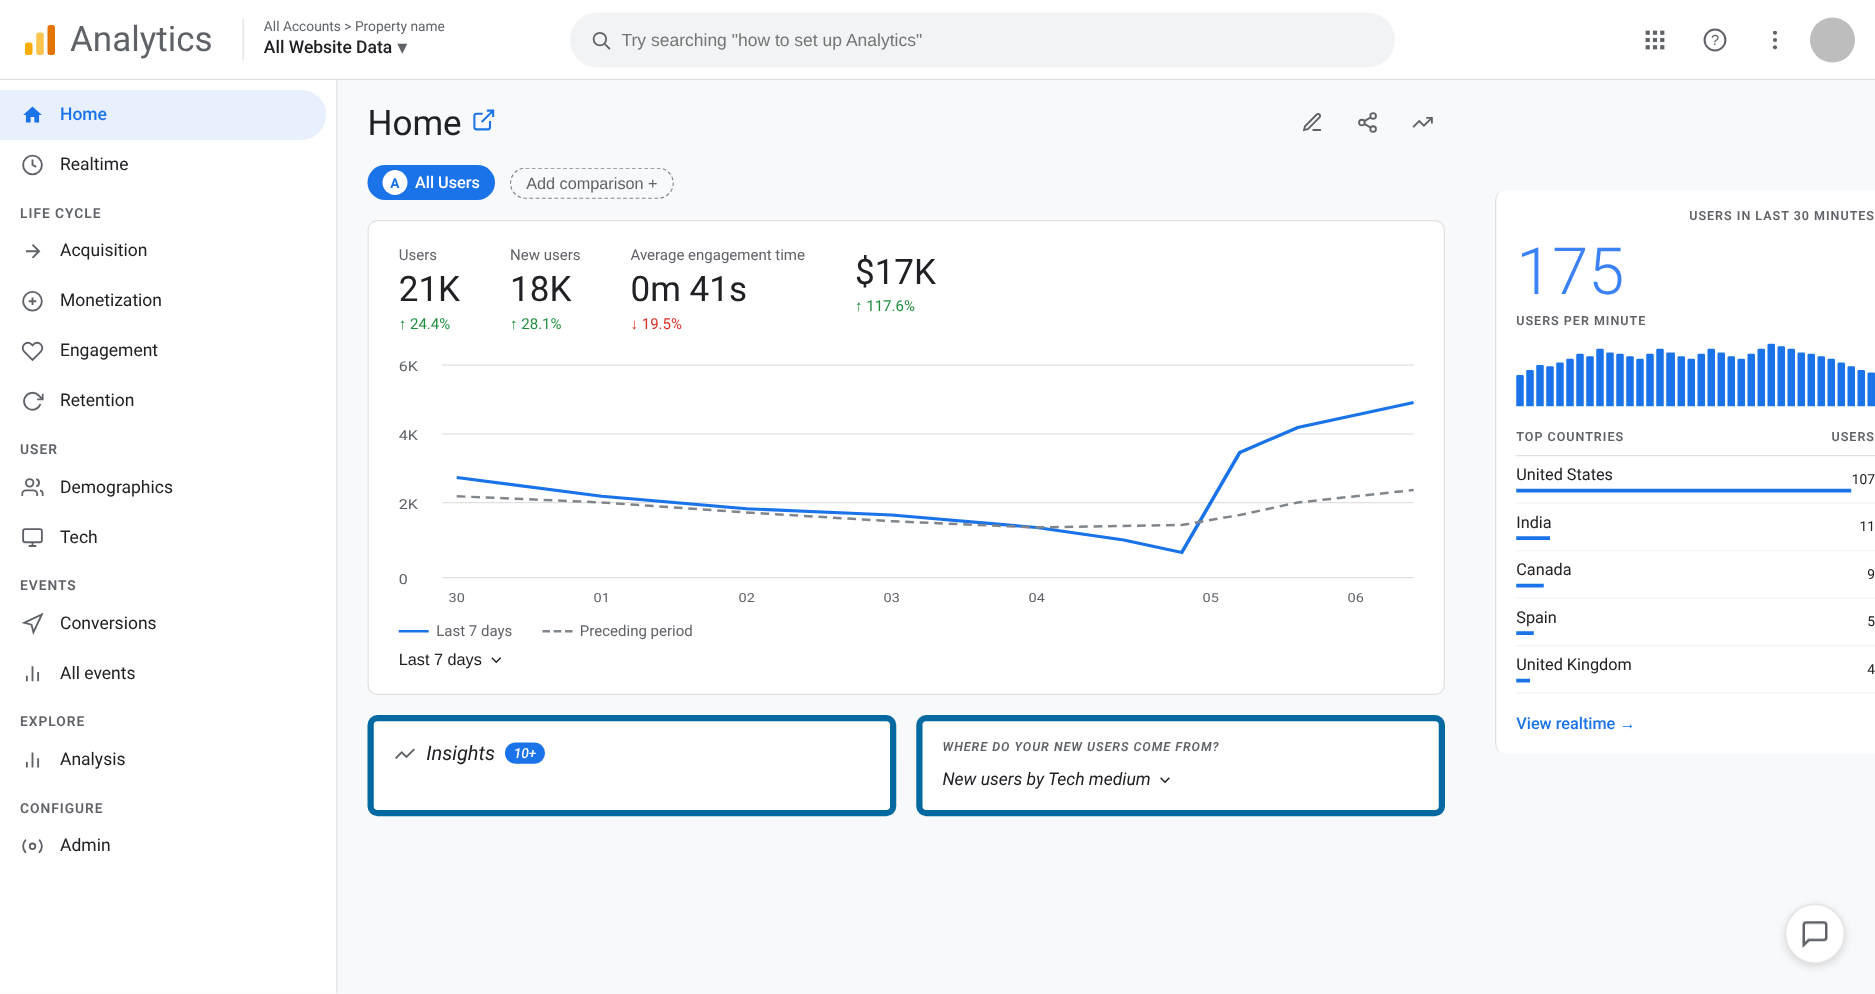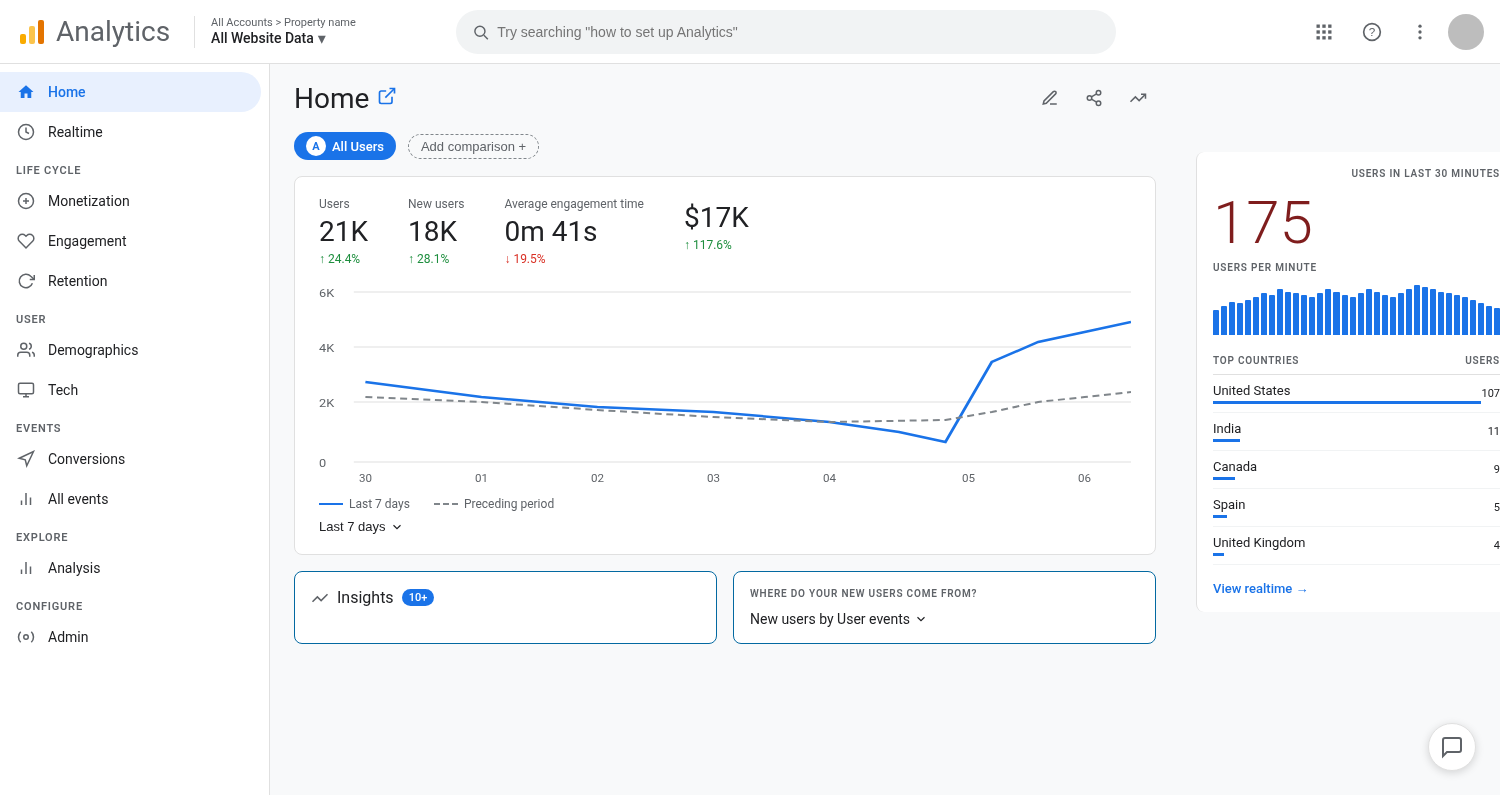--- a/index.html
+++ b/index.html
@@ -60,36 +60,36 @@
     .chart-area { padding: 16px 24px 20px; position: relative; }
     .chart-legend { display: flex; gap: 24px; margin-top: 12px; font-size: 12px; color: #5f6368; }
     .legend-item { display: flex; align-items: center; gap: 6px; }
     .legend-line { width: 24px; height: 2px; background: #1a73e8; }
     .legend-dashed { width: 24px; height: 2px; background: none; border-bottom: 2px dashed #80868b; }
     .date-range-btn { display: flex; align-items: center; gap: 4px; font-size: 13px; color: #202124; background: none; border: none; cursor: pointer; margin-top: 8px; }
 
     
     .right-panel { width: 320px; background: #fff; border-left: 1px solid #e0e0e0; border-radius: 8px; margin: 0 0 16px 16px; padding: 16px; flex-shrink: 0; height: fit-content; }
     .right-panel-title { font-size: 10px; font-weight: 600; color: #5f6368; letter-spacing: 0.8px; text-transform: uppercase; margin-bottom: 8px; text-align: right; }
-    .realtime-count { font-size: 60px; font-weight: 300; color: #7f1d1d; margin-bottom: 4px; }
+    .realtime-count { font-size: 52px; font-weight: 300; color: #3b82f6; margin-bottom: 4px; }
     .realtime-subtitle { font-size: 10px; font-weight: 600; color: #5f6368; letter-spacing: 0.8px; text-transform: uppercase; margin-bottom: 12px; }
     .bar-chart-mini { display: flex; align-items: flex-end; gap: 2px; height: 50px; margin-bottom: 16px; }
     .bar-mini { background: #1a73e8; border-radius: 1px 1px 0 0; flex: 1; }
     .countries-table { width: 100%; }
     .countries-header { display: flex; justify-content: space-between; font-size: 10px; font-weight: 600; color: #5f6368; letter-spacing: 0.8px; text-transform: uppercase; padding: 4px 0 8px; border-bottom: 1px solid #e0e0e0; }
     .country-row { display: flex; align-items: center; padding: 8px 0; border-bottom: 1px solid #f1f3f4; }
     .country-name { flex: 1; font-size: 13px; }
     .country-bar { height: 3px; background: #1a73e8; margin-top: 3px; }
     .country-count { font-size: 11px; color: #202124; }
     .country-info { flex: 1; }
     .view-realtime { display: flex; align-items: center; gap: 4px; color: #1a73e8; font-size: 13px; font-weight: 500; margin-top: 16px; cursor: pointer; text-decoration: none; }
 
     
     .bottom-cards { display: flex; gap: 16px; }
-    .bottom-card { background: #fff; border-radius: 8px; border: 1px solid #0369a1; flex: 1; padding: 16px; }
+    .bottom-card { background: #fff; border-radius: 8px; border: 5px solid #0369a1; flex: 1; padding: 16px; font-style: italic; }
     .bottom-card-title { font-size: 10px; font-weight: 600; color: #5f6368; letter-spacing: 0.8px; text-transform: uppercase; margin-bottom: 12px; }
     .insights-header { display: flex; align-items: center; gap: 8px; font-size: 16px; color: #202124; }
     .badge { background: #1a73e8; color: #fff; border-radius: 10px; font-size: 11px; padding: 2px 7px; font-weight: 500; }
     .dropdown-select { display: flex; align-items: center; gap: 4px; font-size: 14px; color: #202124; cursor: pointer; }
 
     .main-panels { display: flex; flex: 1; overflow: hidden; }
     .center-content { flex: 1; overflow-y: auto; padding: 0 24px 24px; }
     .right-sidebar { width: 320px; overflow-y: auto; padding: 0 16px 24px 0; flex-shrink: 0; }
 
     
@@ -172,20 +172,28 @@
           </svg>
       </span>
       <span>Realtime</span>
     </div>
 
     <div class="sidebar-section">LIFE CYCLE</div>
 
     <div class="sidebar-item">
       <span class="icon">
         <svg width="18" height="18" viewBox="0 0 24 24" fill="none" stroke="#5f6368" stroke-width="2">
+            <path d="M5 12h14M12 5l7 7-7 7"></path>
+          </svg>
+      </span>
+      <span>Acquisition</span>
+    </div>
+    <div class="sidebar-item">
+      <span class="icon">
+        <svg width="18" height="18" viewBox="0 0 24 24" fill="none" stroke="#5f6368" stroke-width="2">
             <circle cx="12" cy="12" r="10"></circle>
             <line x1="12" y1="8" x2="12" y2="16"></line>
             <line x1="8" y1="12" x2="16" y2="12"></line>
           </svg>
       </span>
       <span>Monetization</span>
     </div>
     <div class="sidebar-item">
       <span class="icon">
         <svg width="18" height="18" viewBox="0 0 24 24" fill="none" stroke="#5f6368" stroke-width="2">
@@ -398,21 +406,21 @@
               <svg width="18" height="18" viewBox="0 0 24 24" fill="none" stroke="#5f6368" stroke-width="2">
                   <polyline points="22 7 13.5 15.5 8.5 10.5 2 17"></polyline>
                 </svg>
               <span>Insights</span>
               <span class="badge">10+</span>
             </div>
           </div>
           <div class="bottom-card">
             <div class="bottom-card-title">WHERE DO YOUR NEW USERS COME FROM?</div>
             <div class="dropdown-select">
-              <span>New users by User events</span>
+              <span>New users by Tech medium</span>
               <svg width="14" height="14" viewBox="0 0 24 24" fill="none" stroke="#202124" stroke-width="2">
                   <polyline points="6 9 12 15 18 9"></polyline>
                 </svg>
             </div>
           </div>
         </div>
       </div>
 
       <div class="right-sidebar">
         <div style="height:88px;"></div>

